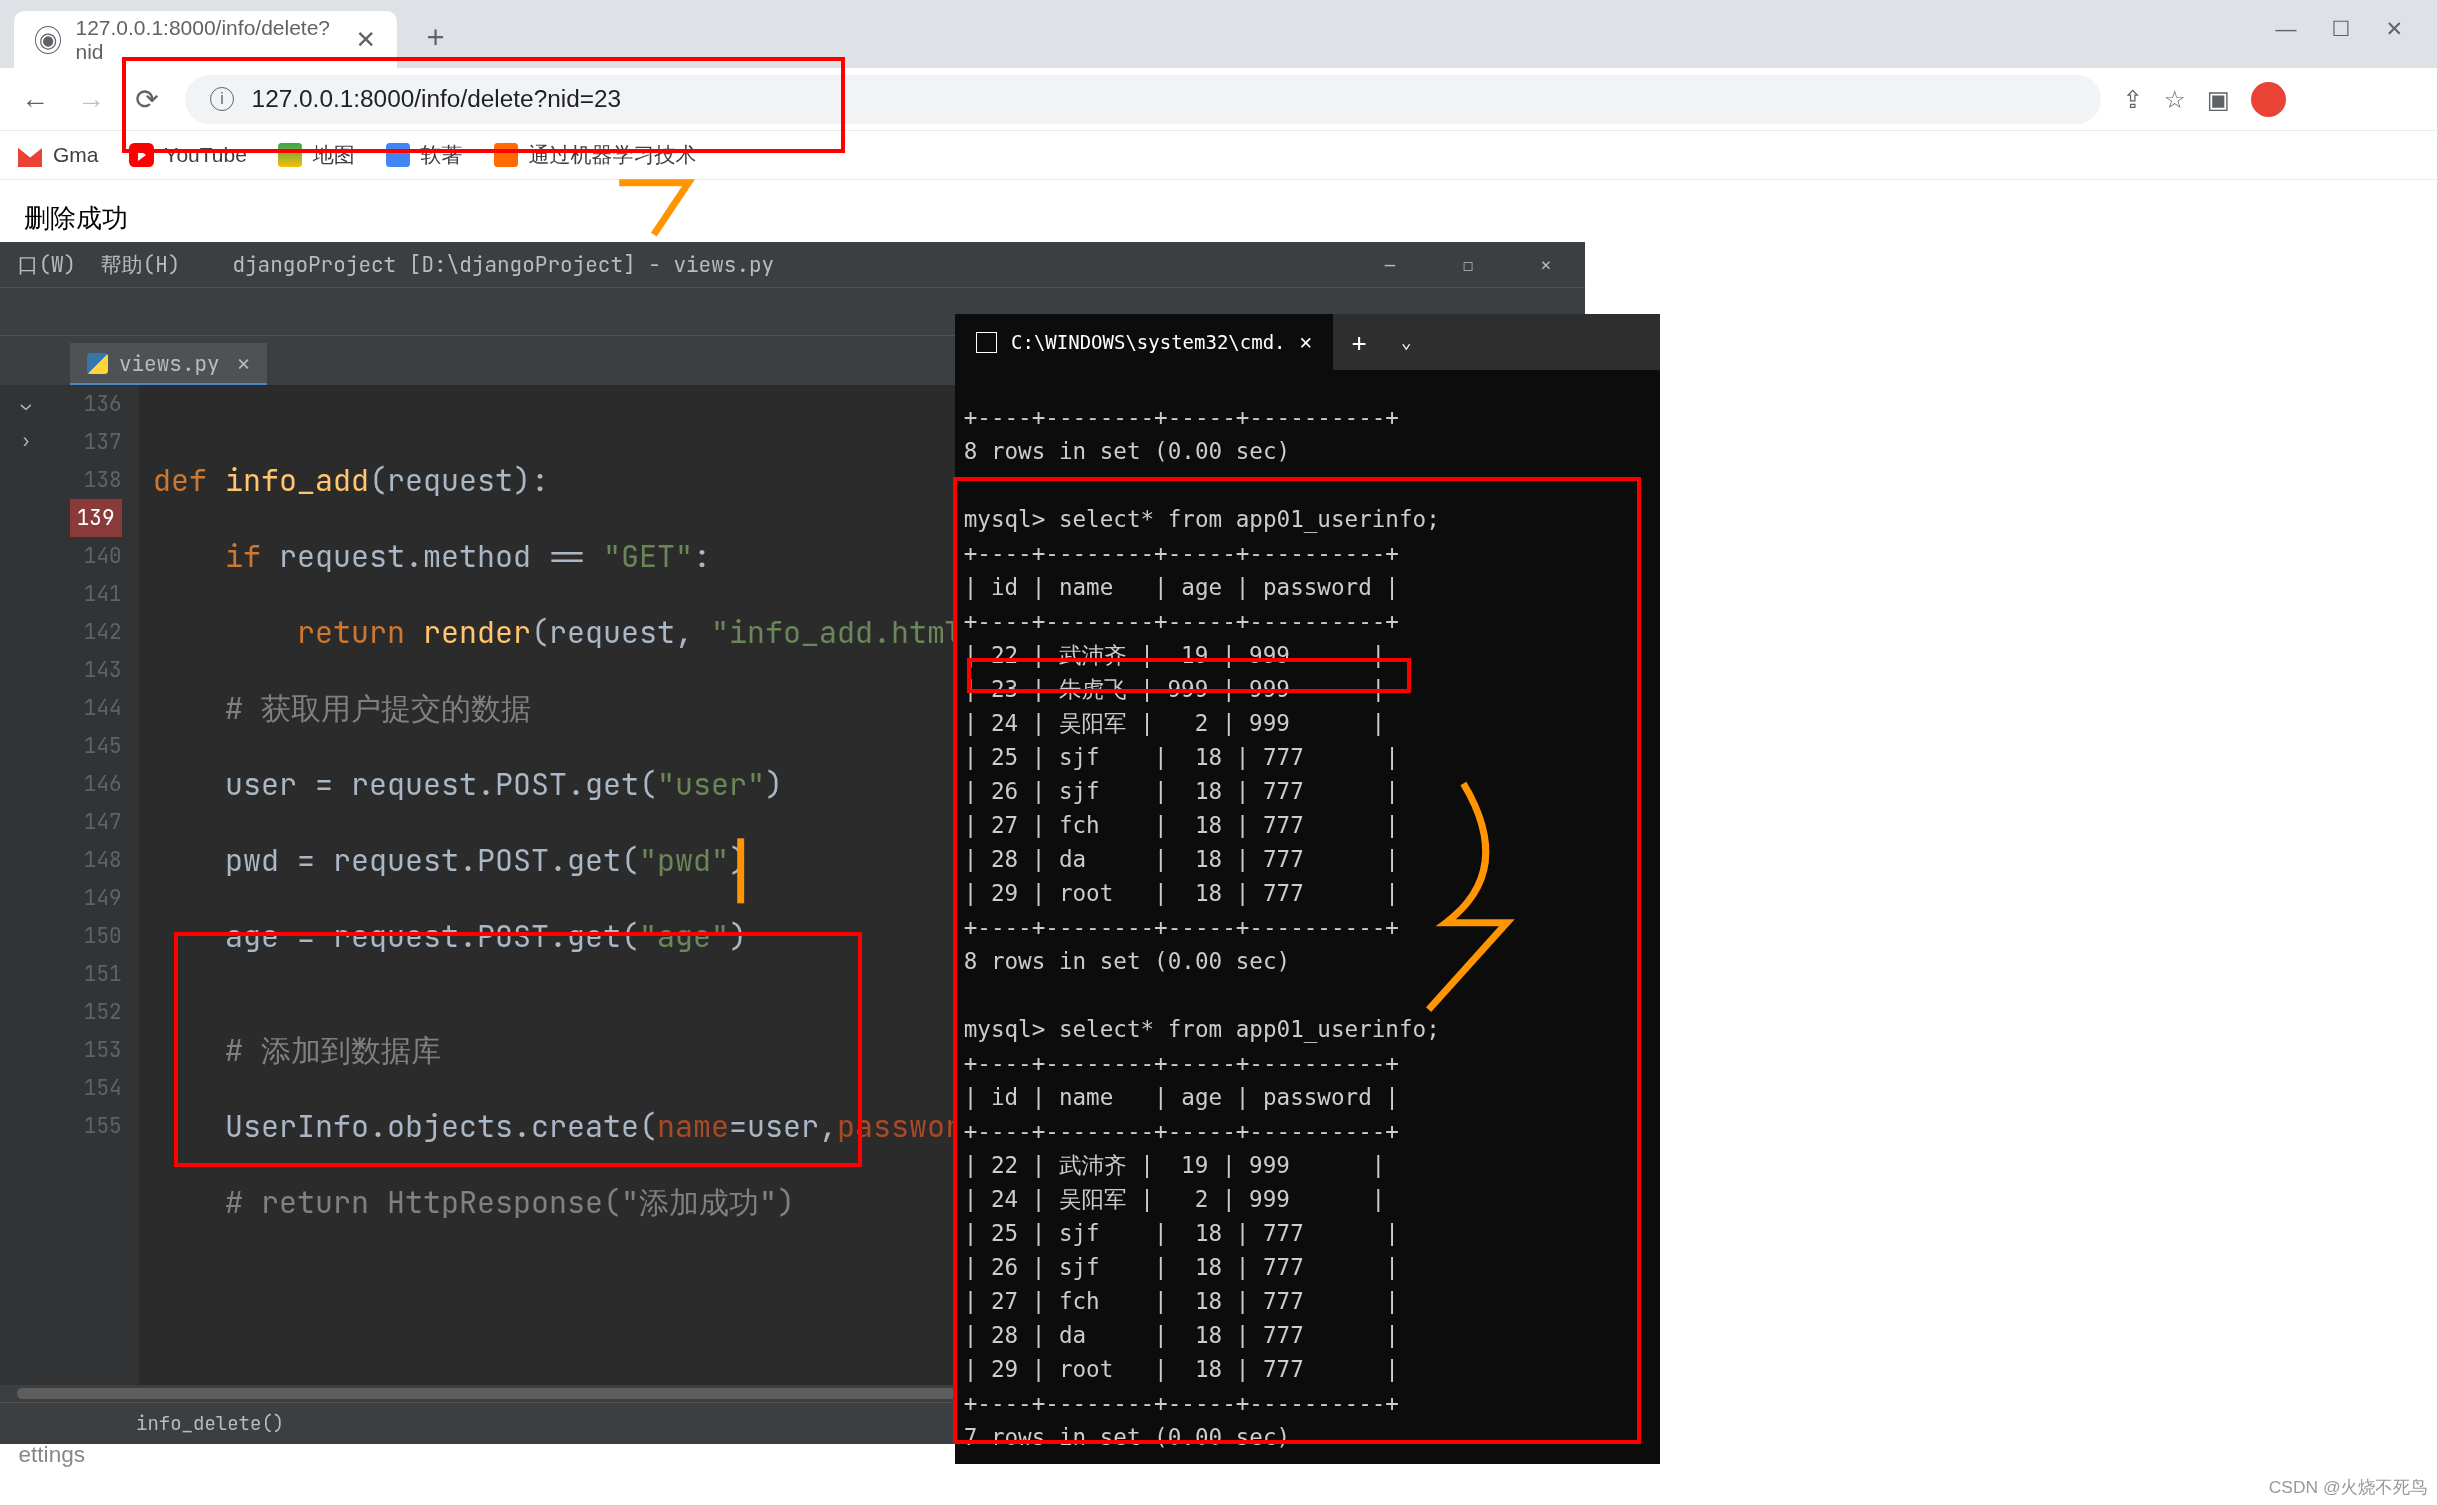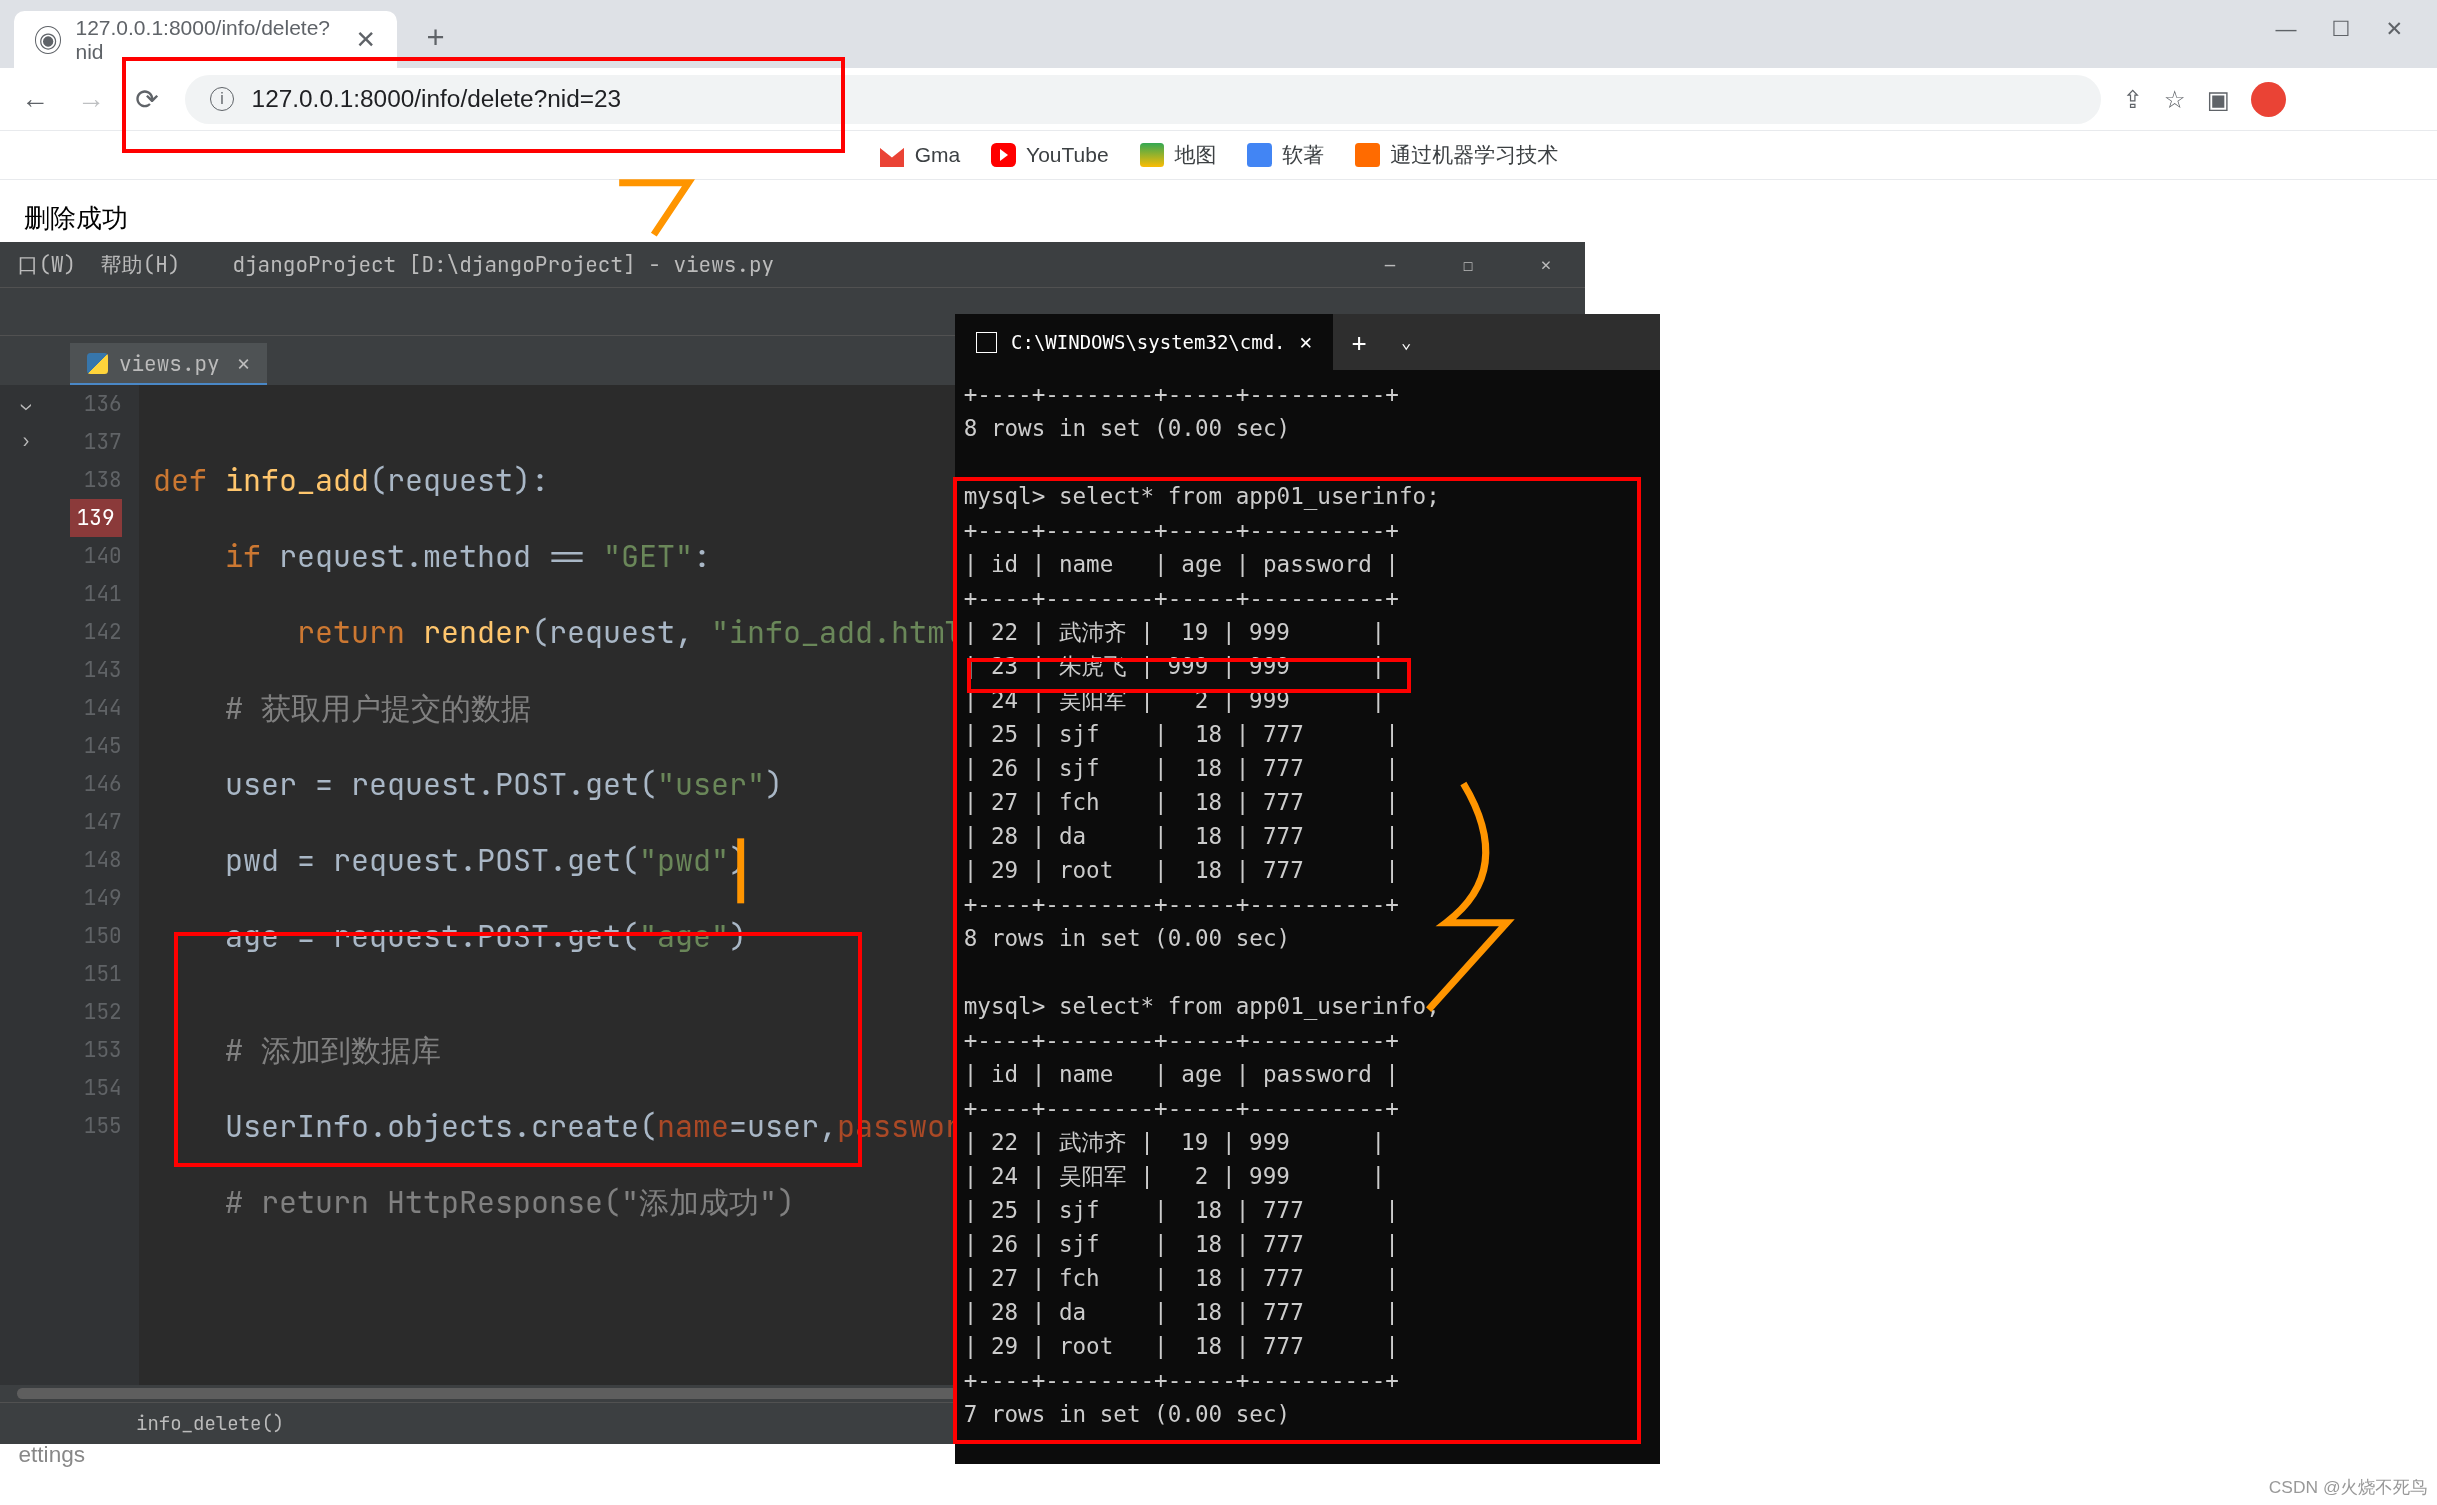--- a/index.html
+++ b/index.html
@@ -11,21 +11,21 @@
 .chrome-tab-favicon { width: 28px; height: 28px; border: 1.7px solid #5f6368; border-radius: 50%; display: flex; align-items: center; justify-content: center; }
 .chrome-tab-close { margin-left: auto; font-size: 24.4px; color: #5f6368; }
 .chrome-newtab { width: 49px; height: 49px; display: flex; align-items: center; justify-content: center; font-size: 31px; color: #5f6368; margin-left: 14px; margin-bottom: 5.2px; }
 .chrome-winctrl { position: absolute; right: 0; top: 0; display: flex; gap: 35px; padding: 17.4px 35px; color: #5f6368; font-size: 21px; }
 .chrome-toolbar { height: 63px; background: #fff; display: flex; align-items: center; padding: 0 17.4px; gap: 21px; border-bottom: 0.9px solid #e8eaed; position: relative; }
 .nav-btn { width: 35px; height: 35px; display: flex; align-items: center; justify-content: center; color: #5f6368; font-size: 28px; }
 .url-bar { flex: 1; height: 49px; background: #f1f3f4; border-radius: 24.4px; display: flex; align-items: center; padding: 0 24.4px; gap: 17.4px; font-size: 24.4px; color: #202124; max-width: 1916px; }
 .url-info-icon { width: 24.4px; height: 24.4px; border: 1.7px solid #5f6368; border-radius: 50%; display: flex; align-items: center; justify-content: center; font-size: 15.7px; color: #5f6368; }
 .chrome-actions { display: flex; gap: 21px; align-items: center; color: #5f6368; font-size: 24.4px; }
 .avatar { width: 35px; height: 35px; border-radius: 50%; background: #ea4335; }
-.bookmarks { height: 49px; display: flex; align-items: center; padding: 0 7px; gap: 31px; font-size: 21px; color: #3c4043; border-bottom: 0.9px solid #e8eaed; justify-content: center; }
+.bookmarks { height: 49px; display: flex; align-items: center; padding: 0 18px; gap: 31px; font-size: 21px; color: #3c4043; border-bottom: 0.9px solid #e8eaed; }
 .bm { display: flex; align-items: center; gap: 10.5px; }
 .bm-icon { width: 24.4px; height: 24.4px; }
 .gmail-icon { background: linear-gradient(#ea4335, #ea4335); clip-path: polygon(0 20%, 50% 60%, 100% 20%, 100% 100%, 0 100%); }
 .yt-icon { background: #ff0000; border-radius: 5.2px; position: relative; }
 .yt-icon::after { content: ''; position: absolute; left: 8.7px; top: 6.1px; border-left: 8.7px solid #fff; border-top: 6.1px solid transparent; border-bottom: 6.1px solid transparent; }
 .map-icon { background: linear-gradient(#34a853, #fbbc04); border-radius: 3.5px; }
 .page-content { padding: 21px 24px; font-size: 26px; color: #000; }
 
 
 .red-box { position: absolute; border: 4.4px solid #ff0000; pointer-events: none; z-index: 100; }
@@ -55,21 +55,21 @@
 .fn { color: #ffc66d; }
 .str { color: #6a8759; }
 .cmt { color: #808080; }
 .param { color: #aa4926; }
 .ide-status { height: 42px; background: #3c3f41; color: #bbbbbb; font-size: 19px; display: flex; align-items: center; padding: 0 21px; border-top: 0.9px solid #515151; }
 .ide-scrollbar { height: 17.4px; background: #3c3f41; display: flex; }
 .ide-scroll-track { flex: 1; background: #3c3f41; position: relative; margin: 0 17.4px; }
 .ide-scroll-thumb { position: absolute; left: 0; width: 70%; height: 10.5px; background: #5e5e5e; border-radius: 5.2px; top: 3.5px; }
 
 
-.term-window { position: absolute; left: 955px; top: 314px; width: 705px; height: 1150px; background: #0c0c0c; display: flex; flex-direction: column; font-family: Consolas, monospace; z-index: 50; }
+.term-window { position: absolute; left: 955px; top: 314px; width: 705px; height: 1150px; background: #0c0c0c; display: flex; flex-direction: column; font-family: Consolas, monospace; z-index: 50; gap: 23px; }
 .term-titlebar { height: 56px; background: #2e2e2e; display: flex; align-items: center; color: #fff; }
 .term-tab { background: #0c0c0c; height: 56px; padding: 0 21px; display: flex; align-items: center; gap: 14px; font-size: 19px; min-width: 331px; }
 .term-tab-icon { width: 21px; height: 21px; border: 1.7px solid #fff; }
 .term-tab-close { margin-left: auto; font-size: 21px; }
 .term-newtab { width: 52px; height: 56px; display: flex; align-items: center; justify-content: center; font-size: 24.4px; }
 .term-drop { width: 42px; font-size: 17.4px; text-align: center; }
 .term-body { flex: 1; color: #cccccc; font-size: 22.6px; line-height: 34px; padding: 7px 8.7px; white-space: pre; overflow: hidden; }
 
 .settings-text { position: absolute; left: 8px; top: 1435px; color: #888; font-size: 22.6px; padding: 7px 10.5px; }
 .watermark { position: absolute; right: 10.5px; bottom: 7px; color: #999; font-size: 17.4px; z-index: 200; }

